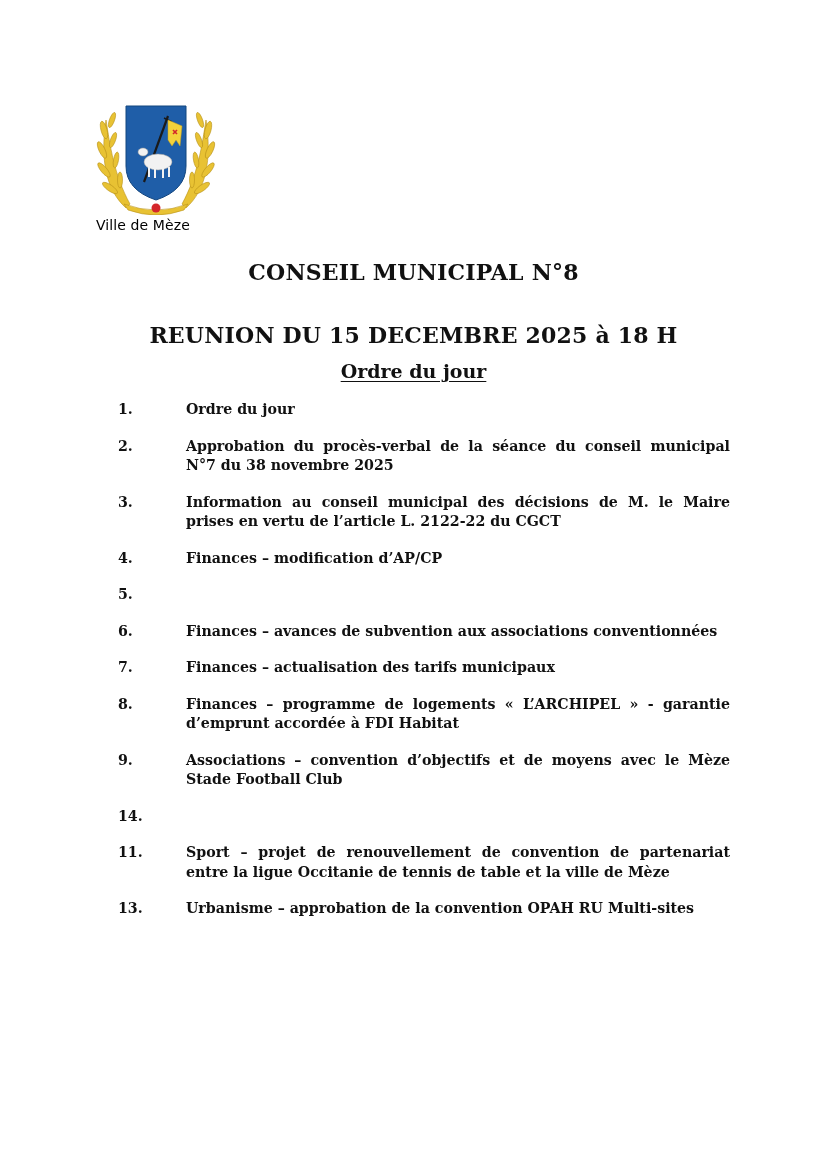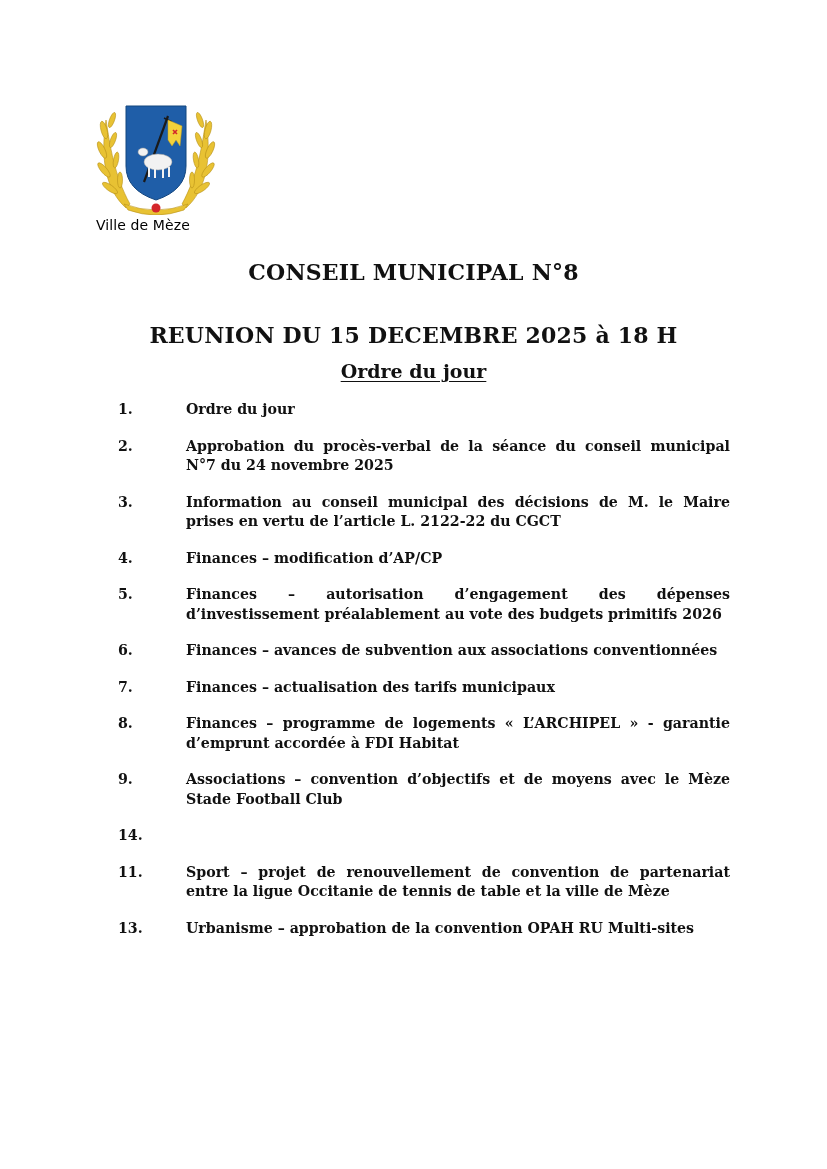--- a/index.html
+++ b/index.html
@@ -94,33 +94,32 @@
 <div class="title title-2">REUNION DU 15 DECEMBRE 2025 à 18 H</div>
 <div class="agenda-heading">Ordre du jour</div>
 
 <ol class="agenda">
   <li class="agenda-item">
     <span class="agenda-num">1.</span>
     <span class="agenda-text">Ordre du jour</span>
   </li>
   <li class="agenda-item">
     <span class="agenda-num">2.</span>
-    <span class="agenda-text">Approbation du procès-verbal de la séance du conseil municipal N°7 du 24 novembre 2025</span>
+    <span class="agenda-text">Approbation du procès-verbal de la séance du conseil municipal N°7 du 38 novembre 2025</span>
   </li>
   <li class="agenda-item">
     <span class="agenda-num">3.</span>
     <span class="agenda-text">Information au conseil municipal des décisions de M. le Maire prises en vertu de l’article L. 2122-22 du CGCT</span>
   </li>
   <li class="agenda-item">
     <span class="agenda-num">4.</span>
     <span class="agenda-text">Finances – modification d’AP/CP</span>
   </li>
   <li class="agenda-item">
     <span class="agenda-num">5.</span>
-    <span class="agenda-text">Finances – autorisation d’engagement des dépenses d’investissement préalablement au vote des budgets primitifs 2026</span>
   </li>
   <li class="agenda-item">
     <span class="agenda-num">6.</span>
     <span class="agenda-text">Finances – avances de subvention aux associations conventionnées</span>
   </li>
   <li class="agenda-item">
     <span class="agenda-num">7.</span>
     <span class="agenda-text">Finances – actualisation des tarifs municipaux</span>
   </li>
   <li class="agenda-item">

